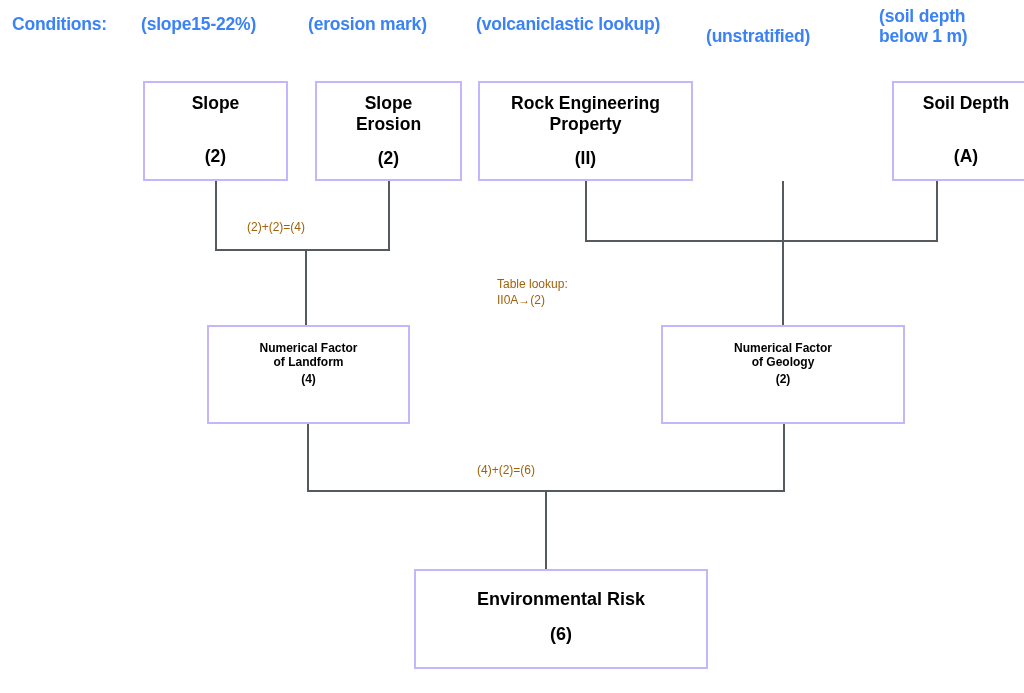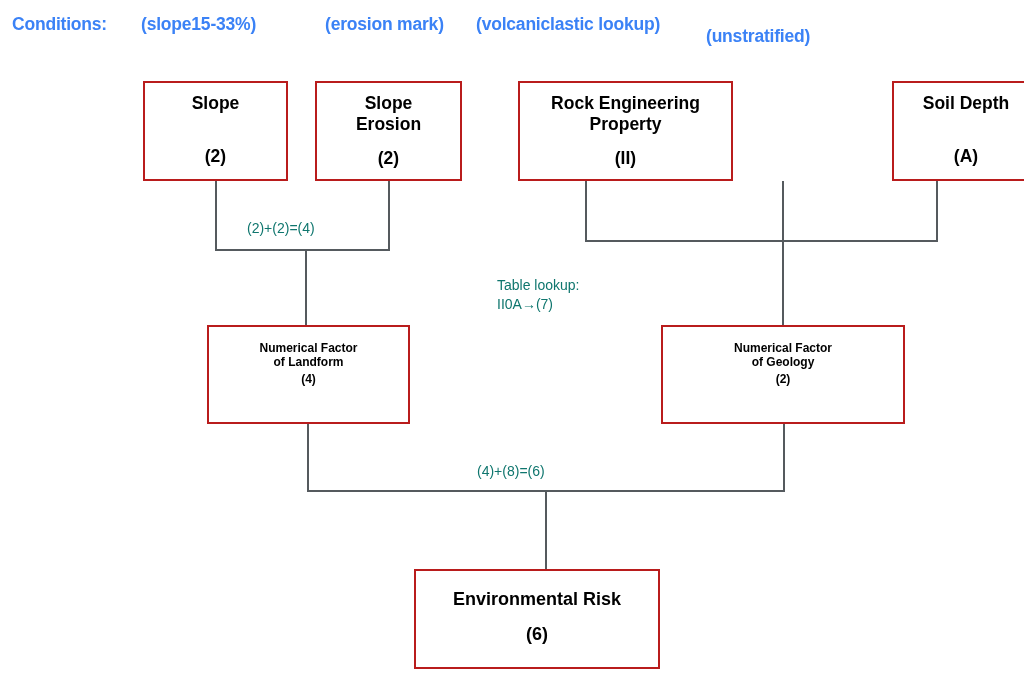--- a/index.html
+++ b/index.html
@@ -27,21 +27,21 @@
     line-height: 1.16;
     letter-spacing: -0.2px;
     white-space: pre-line;
     color: #3b82f6;
   }
 
   
   .node {
     position: absolute;
     box-sizing: border-box;
-    border: 2px solid #b91c1c;
+    border: 2px solid #c4b5fd;
     background: #ffffff;
     display: flex;
     flex-direction: column;
     align-items: center;
     font-weight: bold;
     color: #000;
   }
   .node .title {
     text-align: center;
     line-height: 1.2;
@@ -83,61 +83,63 @@
   }
   .hline {
     position: absolute;
     height: 0;
     border-top: 2px solid #555a5e;
   }
 
   
   .annot {
     position: absolute;
-    font-size: 14px;
+    font-size: 12px;
     font-weight: normal;
-    color: #0f766e;
+    color: #a16207;
     white-space: nowrap;
     background: #ffffff;
     padding: 0 4px;
   }
   .annot.block {
     white-space: pre-line;
     line-height: 1.35;
     padding: 0;
   }
 </style>
 </head>
 <body>
 
 <div id="canvas">
 
   <div class="cond-label" style="left:12px; top:14px;">Conditions:</div>
 
-  <div class="cond-label" style="left:141px; top:14px;">(slope15-33%)</div>
+  <div class="cond-label" style="left:141px; top:14px;">(slope15-22%)</div>
 
-  <div class="cond-label" style="left:325px; top:14px;">(erosion mark)</div>
+  <div class="cond-label" style="left:308px; top:14px;">(erosion mark)</div>
 
   <div class="cond-label" style="left:476px; top:14px;">(volcaniclastic lookup)</div>
 
   <div class="cond-label" style="left:706px; top:14px;margin-top:12px;">(unstratified)</div>
 
+  <div class="cond-label" style="left:879px; top:6px;">(soil depth
+below 1 m)</div>
 
   <div class="node top" style="left:143px; top:81px; width:145px; height:100px;">
     <div class="title">Slope</div>
     <div class="value">(2)</div>
   </div>
 
   <div class="node top two-line" style="left:315px; top:81px; width:147px; height:100px;">
     <div class="title">Slope
 Erosion</div>
     <div class="value">(2)</div>
   </div>
 
-  <div class="node top two-line" style="left:478px; top:81px; width:215px; height:100px;margin-left:40px;">
+  <div class="node top two-line" style="left:478px; top:81px; width:215px; height:100px;">
     <div class="title">Rock Engineering
 Property</div>
     <div class="value">(II)</div>
   </div>
 
 
   <div class="node top" style="left:864px; top:81px; width:148px; height:100px;margin-left:28px;">
     <div class="title">Soil Depth</div>
     <div class="value">(A)</div>
   </div>
@@ -148,39 +150,39 @@
   <div class="vline" style="left:305px; top:249px; height:76px;"></div>
 
   <div class="annot" style="left:243px; top:220px;">(2)+(2)=(4)</div>
 
   <div class="vline" style="left:585px; top:181px; height:61px;"></div>
   <div class="vline" style="left:782px; top:181px; height:144px;"></div>
   <div class="vline" style="left:936px; top:181px; height:61px;"></div>
   <div class="hline" style="left:585px; top:240px; width:353px;"></div>
 
   <div class="annot block" style="left:497px; top:276px;">Table lookup:
-II0A→(7)</div>
+II0A→(2)</div>
 
   <div class="node mid" style="left:207px; top:325px; width:203px; height:99px;">
     <div class="title">Numerical Factor
 of Landform</div>
     <div class="value">(4)</div>
   </div>
 
   <div class="node mid" style="left:661px; top:325px; width:244px; height:99px;">
     <div class="title">Numerical Factor
 of Geology</div>
     <div class="value">(2)</div>
   </div>
 
   <div class="vline" style="left:307px; top:424px; height:68px;"></div>
   <div class="vline" style="left:783px; top:424px; height:68px;"></div>
   <div class="hline" style="left:307px; top:490px; width:478px;"></div>
   <div class="vline" style="left:545px; top:490px; height:79px;"></div>
 
-  <div class="annot" style="left:473px; top:463px;">(4)+(8)=(6)</div>
+  <div class="annot" style="left:473px; top:463px;">(4)+(2)=(6)</div>
 
-  <div class="node bottom" style="left:414px; top:569px; width:246px; height:100px;">
+  <div class="node bottom" style="left:414px; top:569px; width:294px; height:100px;">
     <div class="title">Environmental Risk</div>
     <div class="value">(6)</div>
   </div>
 
 </div>
 
 </body></html>

